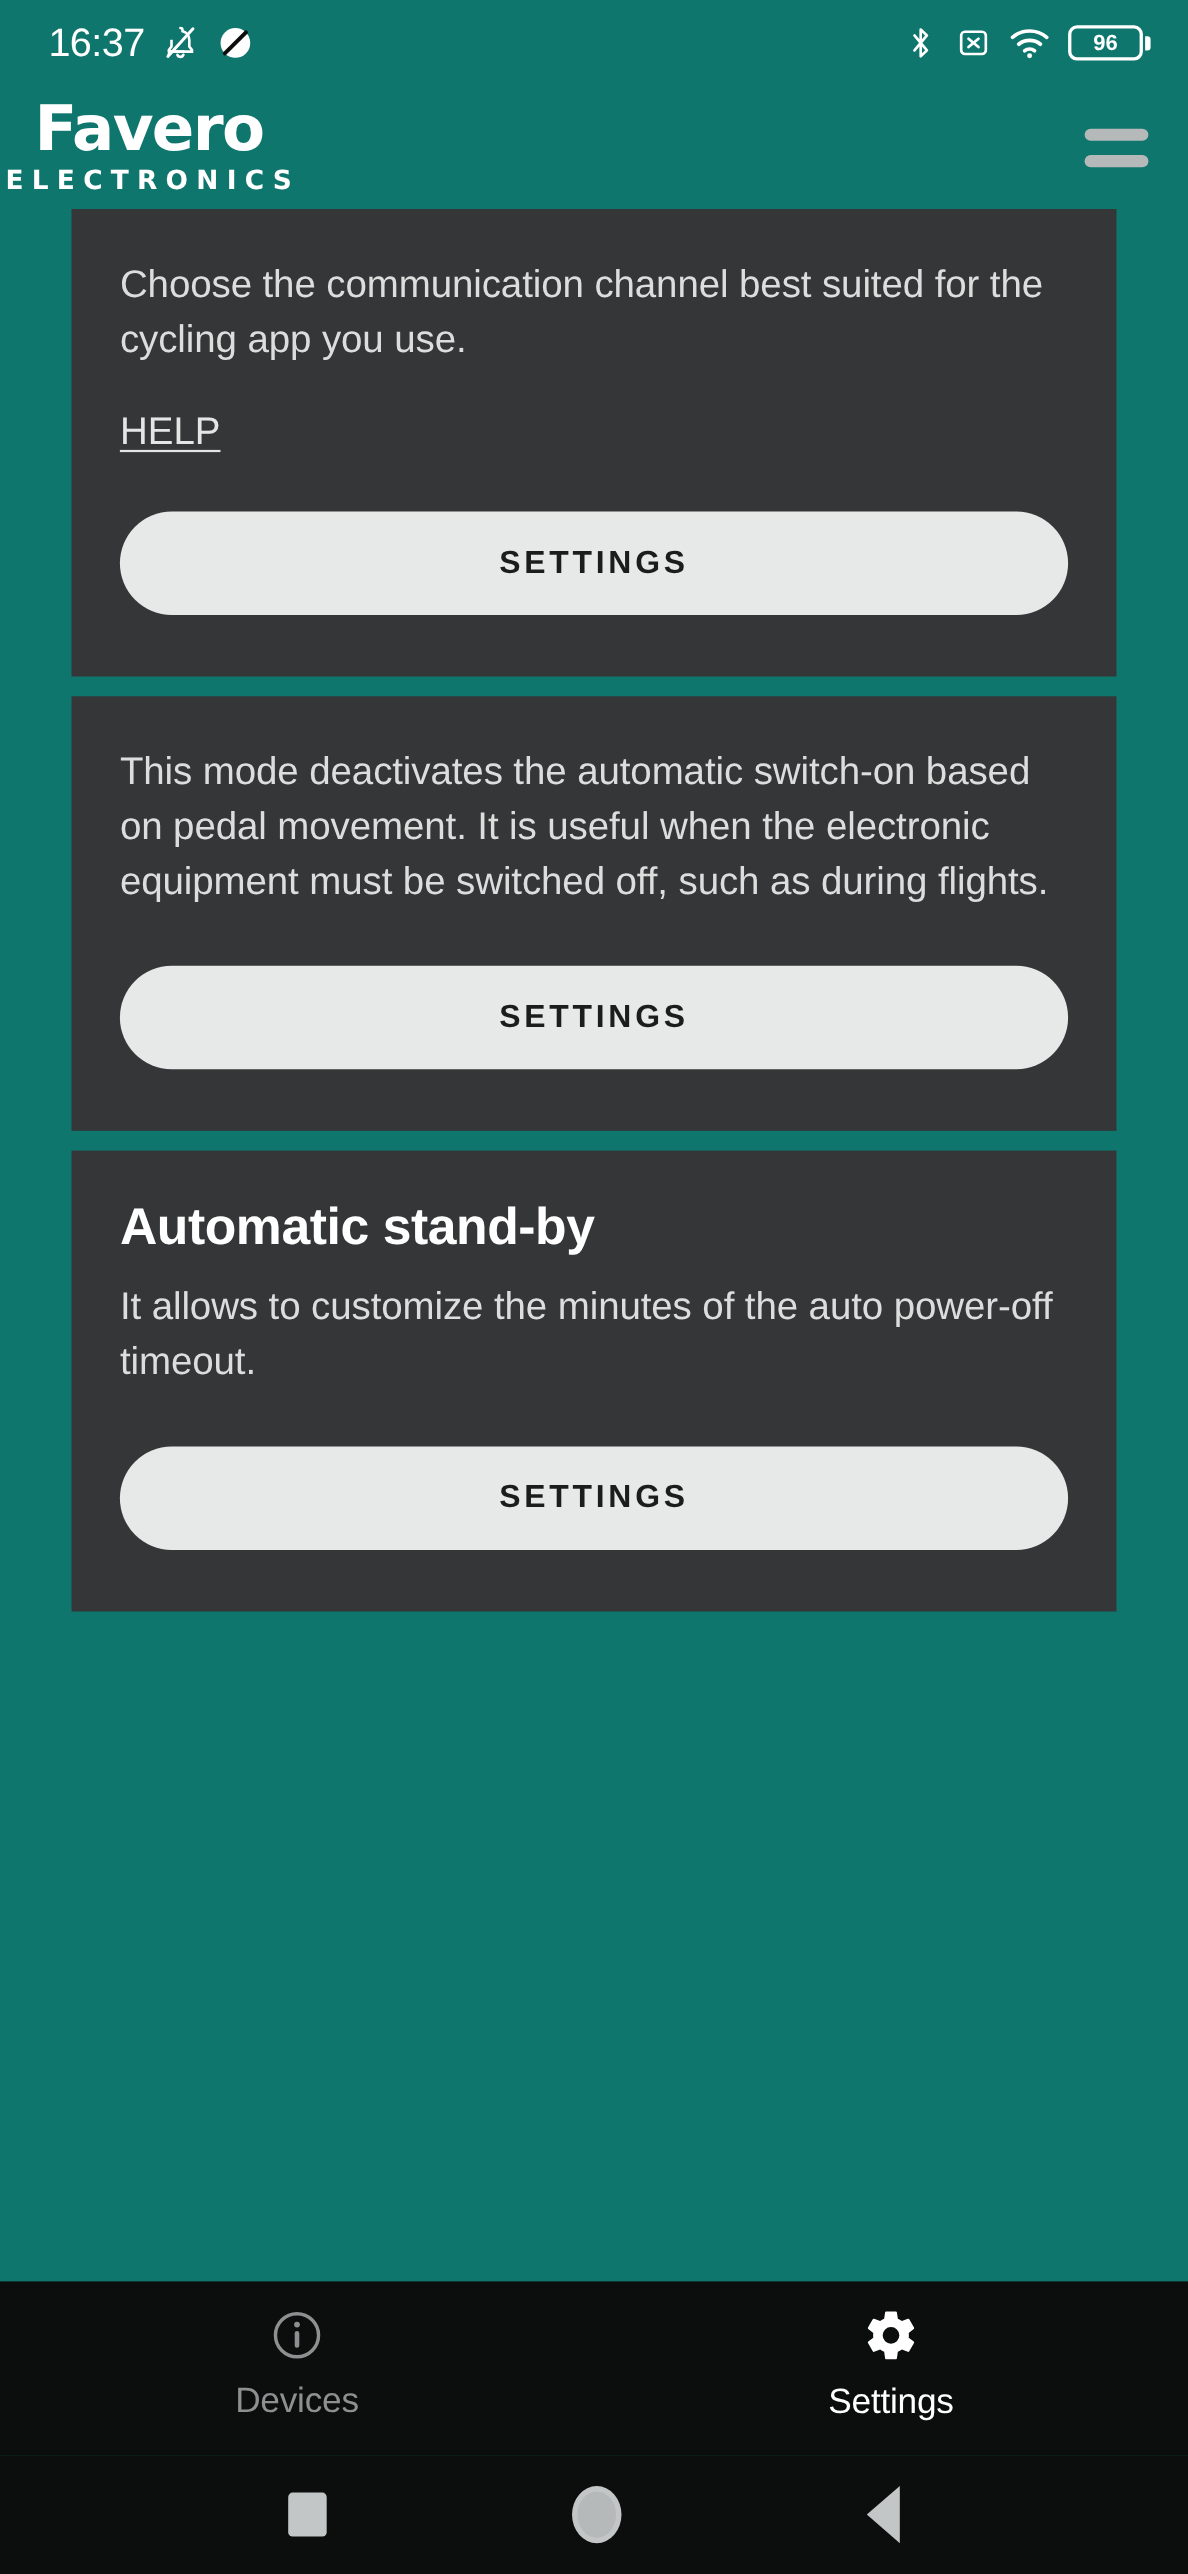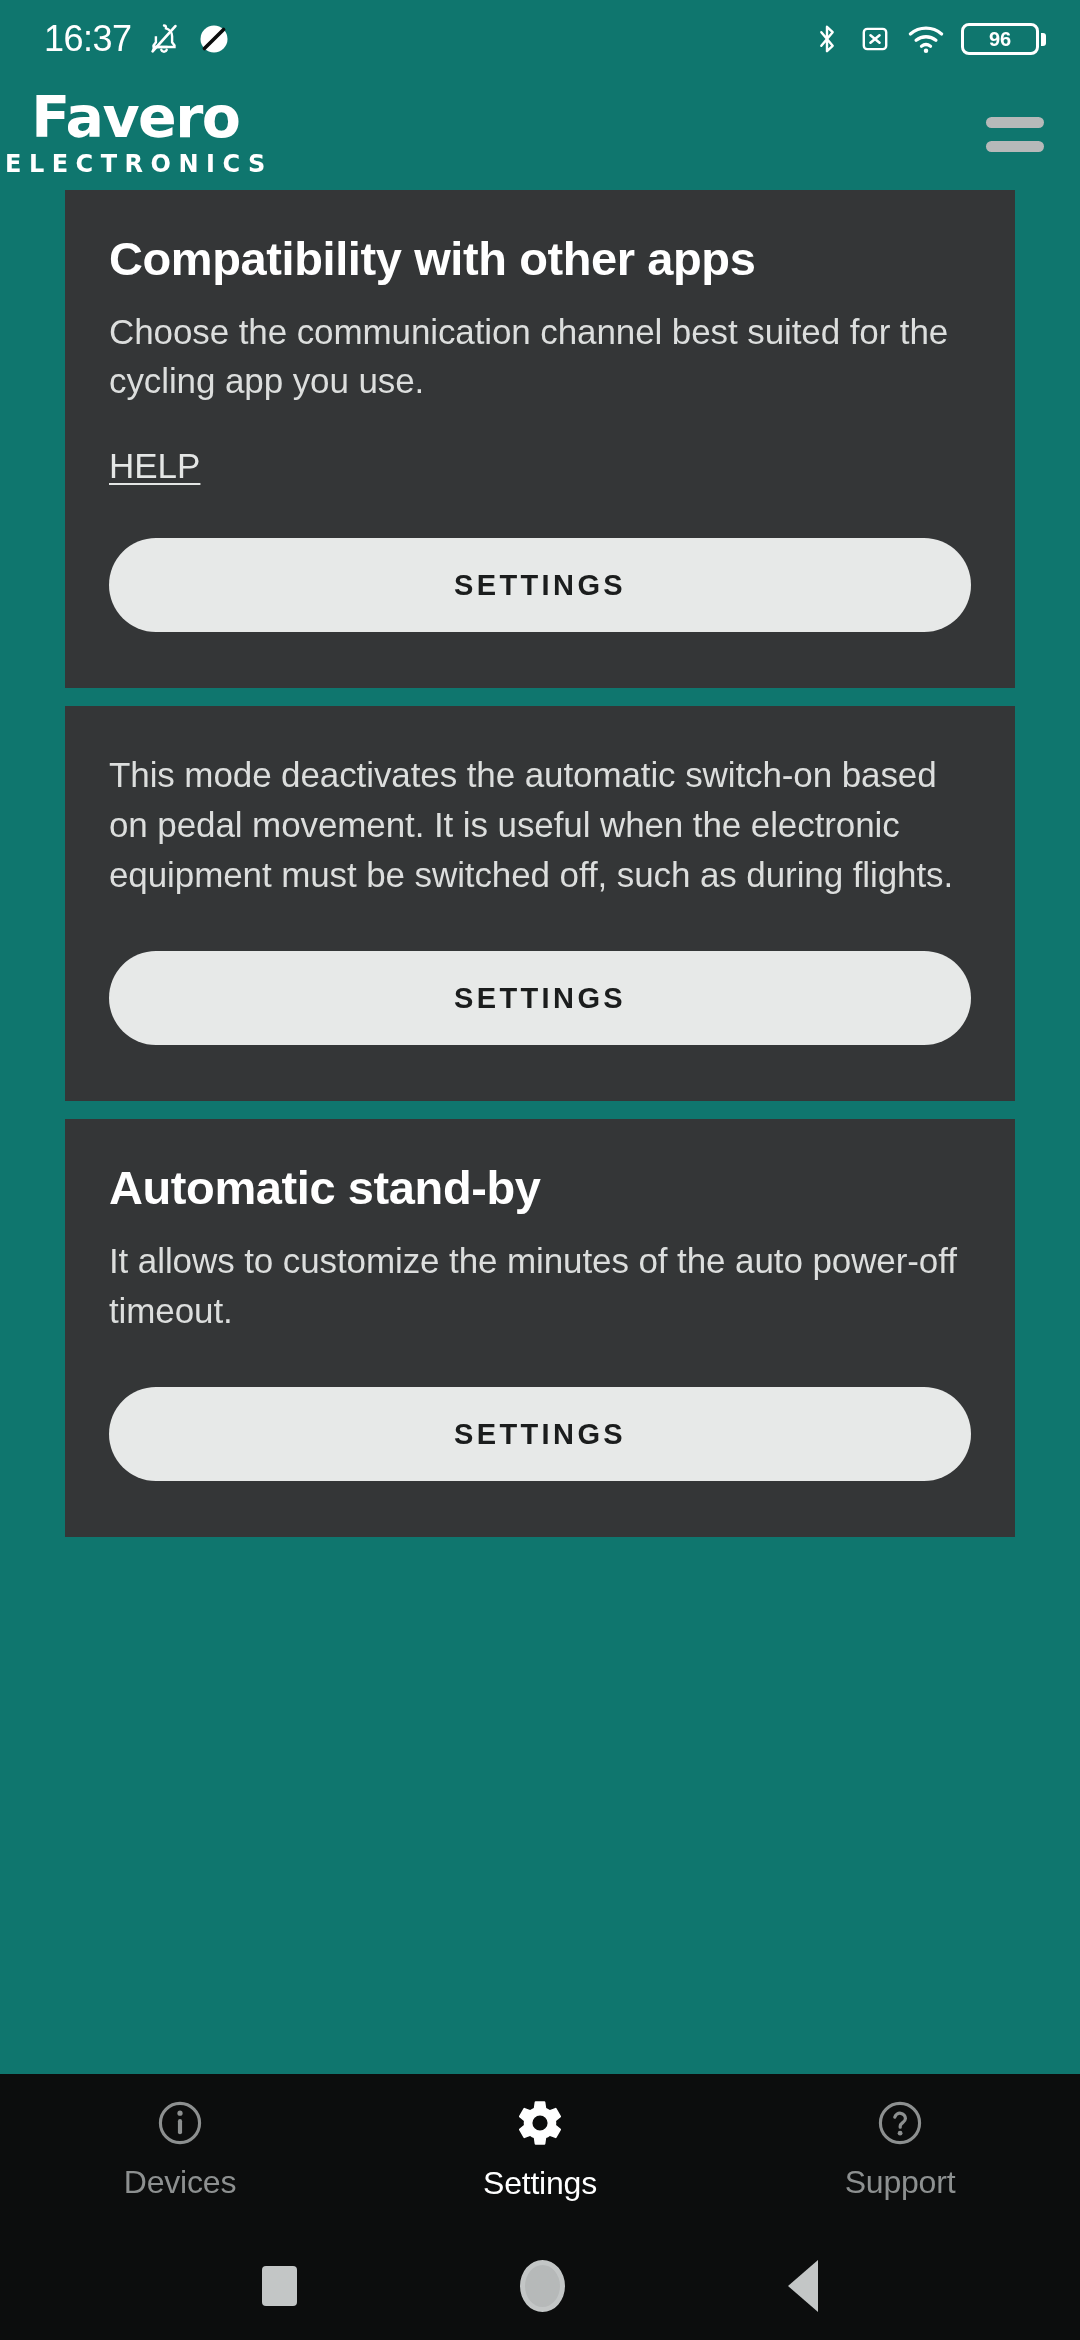--- a/index.html
+++ b/index.html
@@ -176,21 +176,21 @@
       </svg>
 
       <svg class="sb-ico" width="36" height="30" viewBox="0 0 24 20">
         <path d="M1.6 6.6A16 16 0 0 1 22.4 6.6" fill="none" stroke="#ffffff" stroke-width="2.2" stroke-linecap="round"></path>
         <path d="M5.4 10.8A10.6 10.6 0 0 1 18.6 10.8" fill="none" stroke="#ffffff" stroke-width="2.2" stroke-linecap="round"></path>
         <path d="M9 14.8A5 5 0 0 1 15 14.8" fill="none" stroke="#ffffff" stroke-width="2.2" stroke-linecap="round"></path>
         <circle cx="12" cy="17.8" r="1.5" fill="#ffffff"></circle>
       </svg>
 
       <span style="position:relative;display:inline-flex;align-items:center;">
-        <span style="display:flex;align-items:center;justify-content:center;width:78px;height:32px;border:3px solid #ffffff;border-radius:8px;">
+        <span style="display:flex;align-items:center;justify-content:center;width:68px;height:32px;border:3px solid #ffffff;border-radius:8px;">
           <span style="font-size:20px;font-weight:700;color:#ffffff;line-height:1;">96</span>
         </span>
         <span style="display:block;width:5px;height:13px;background:#ffffff;border-radius:0 3px 3px 0;margin-left:2px;"></span>
       </span>
     </div>
   </div>
 
   <div id="app-header">
     <div id="brand-logo">
       <span id="brand-wordmark">Favero</span>
@@ -198,21 +198,20 @@
     </div>
     <div id="menu-button">
       <span class="bar"></span>
       <span class="bar"></span>
     </div>
   </div>
 
   <div id="content">
 
     <div class="card">
-      <div class="card-title">Compatibility with other apps</div>
       <div class="card-body">Choose the communication channel best suited for the cycling app you use.</div>
       <a class="card-link" href="#">HELP</a>
       <button class="card-button">SETTINGS</button>
     </div>
 
     <div class="card">
       <div class="card-body">This mode deactivates the automatic switch-on based on pedal movement. It is useful when the electronic equipment must be switched off, such as during flights.</div>
       <button class="card-button">SETTINGS</button>
     </div>
 
@@ -235,28 +234,20 @@
       <span class="nav-label">Devices</span>
     </div>
 
     <div class="nav-item active">
       <svg class="nav-icon" width="52" height="52" viewBox="0 0 24 24">
         <path fill="#ffffff" d="M19.43 12.98c.04-.32.07-.64.07-.98s-.03-.66-.07-.98l2.11-1.65a.5.5 0 0 0 .12-.64l-2-3.46a.5.5 0 0 0-.61-.22l-2.49 1a7.3 7.3 0 0 0-1.69-.98l-.38-2.65A.49.49 0 0 0 14 2h-4a.49.49 0 0 0-.49.42l-.38 2.65c-.61.25-1.17.58-1.69.98l-2.49-1a.5.5 0 0 0-.61.22l-2 3.46a.5.5 0 0 0 .12.64l2.11 1.65c-.04.32-.07.65-.07.98s.03.66.07.98l-2.11 1.65a.5.5 0 0 0-.12.64l2 3.46c.14.24.44.34.61.22l2.49-1c.52.4 1.08.73 1.69.98l.38 2.65c.04.24.25.42.49.42h4c.24 0 .45-.18.49-.42l.38-2.65c.61-.25 1.17-.59 1.69-.98l2.49 1c.17.12.47.02.61-.22l2-3.46a.5.5 0 0 0-.12-.64l-2.11-1.65zM12 15.5A3.5 3.5 0 1 1 12 8.5a3.5 3.5 0 0 1 0 7z"></path>
       </svg>
       <span class="nav-label">Settings</span>
     </div>
 
-    <div class="nav-item inactive">
-      <svg class="nav-icon" width="50" height="50" viewBox="0 0 24 24">
-        <circle cx="12" cy="12" r="9.4" fill="none" stroke="#8d9090" stroke-width="1.5"></circle>
-        <path d="M9.5 9.2a2.6 2.6 0 0 1 5.1.7c0 1.8-2.5 2-2.5 3.6v.5" fill="none" stroke="#8d9090" stroke-width="1.55" stroke-linecap="round"></path>
-        <circle cx="12.05" cy="16.9" r="1.15" fill="#8d9090"></circle>
-      </svg>
-      <span class="nav-label">Support</span>
-    </div>
 
   </div>
 
   <div id="system-nav">
     <div id="sysnav-recents"></div>
     <div id="sysnav-home"></div>
     <div id="sysnav-back"></div>
   </div>
 
 </div>

